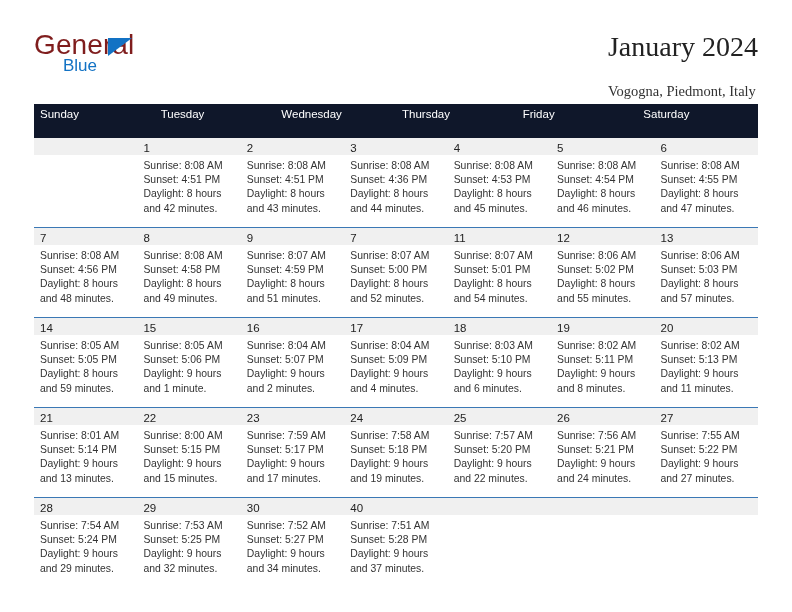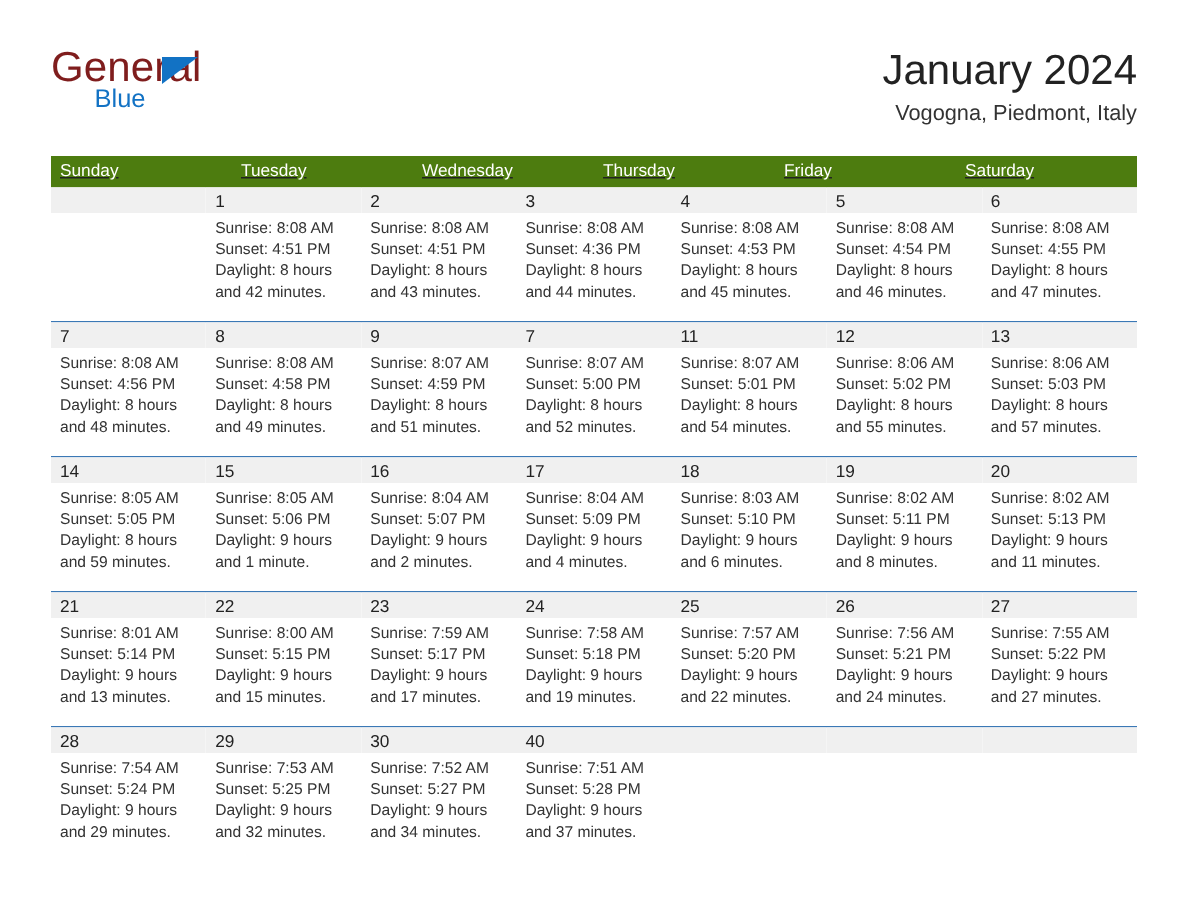--- a/index.html
+++ b/index.html
@@ -62,48 +62,48 @@
     display: block;
     position: absolute;
     left: 29px;
     top: 21px;
   }
 
   .title-block {
     position: absolute;
     right: 0;
     top: 0;
-    text-align: right;
+    text-align: left;
+    font-family: Liberation Serif, serif;
   }
   .cal-title {
     font-size: 28px;
     color: #222222;
     line-height: 34px;
     white-space: nowrap;
   }
   .cal-subtitle {
     font-size: 14.5px;
     color: #333333;
     line-height: 22px;
-    margin-top: 1px;
+    margin-top: 16px;
     white-space: nowrap;
   }
 
   
   .calendar {
     position: absolute;
     left: 34px;
     top: 104px;
     width: 724px;
   }
   .weekdays {
     display: flex;
-    background: #4d7c0f;
-    height: 21px;
-    text-decoration: underline;
+    background: #0f172a;
+    height: 34px;
   }
   .weekday {
     flex: 1 1 0;
     color: #ffffff;
     font-size: 11.5px;
     line-height: 21px;
     padding-left: 6px;
     box-sizing: border-box;
     white-space: nowrap;
   }

